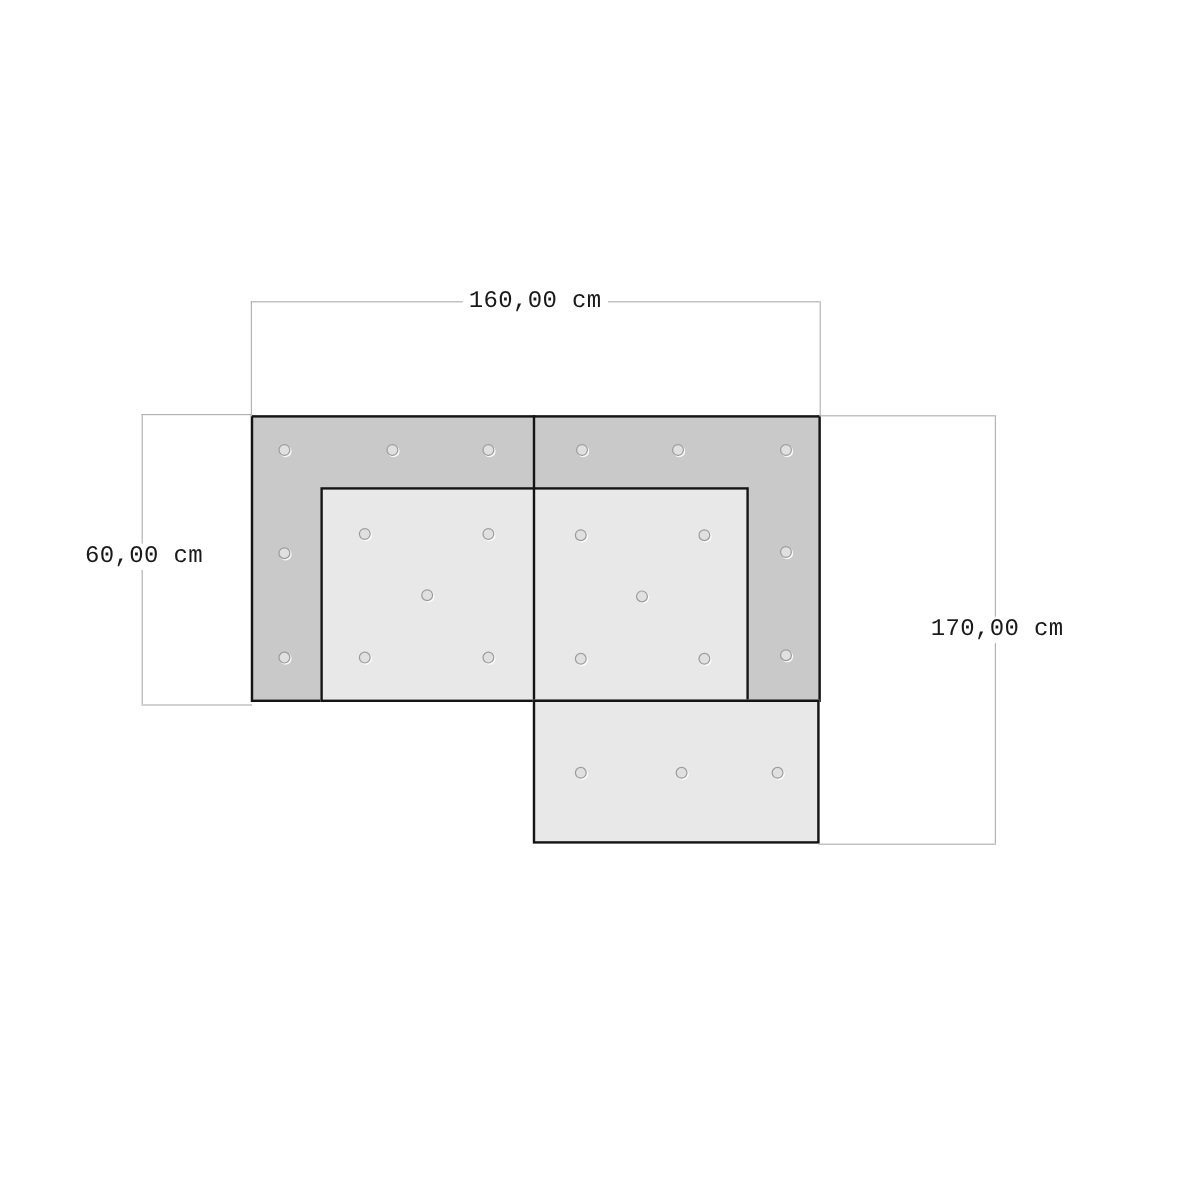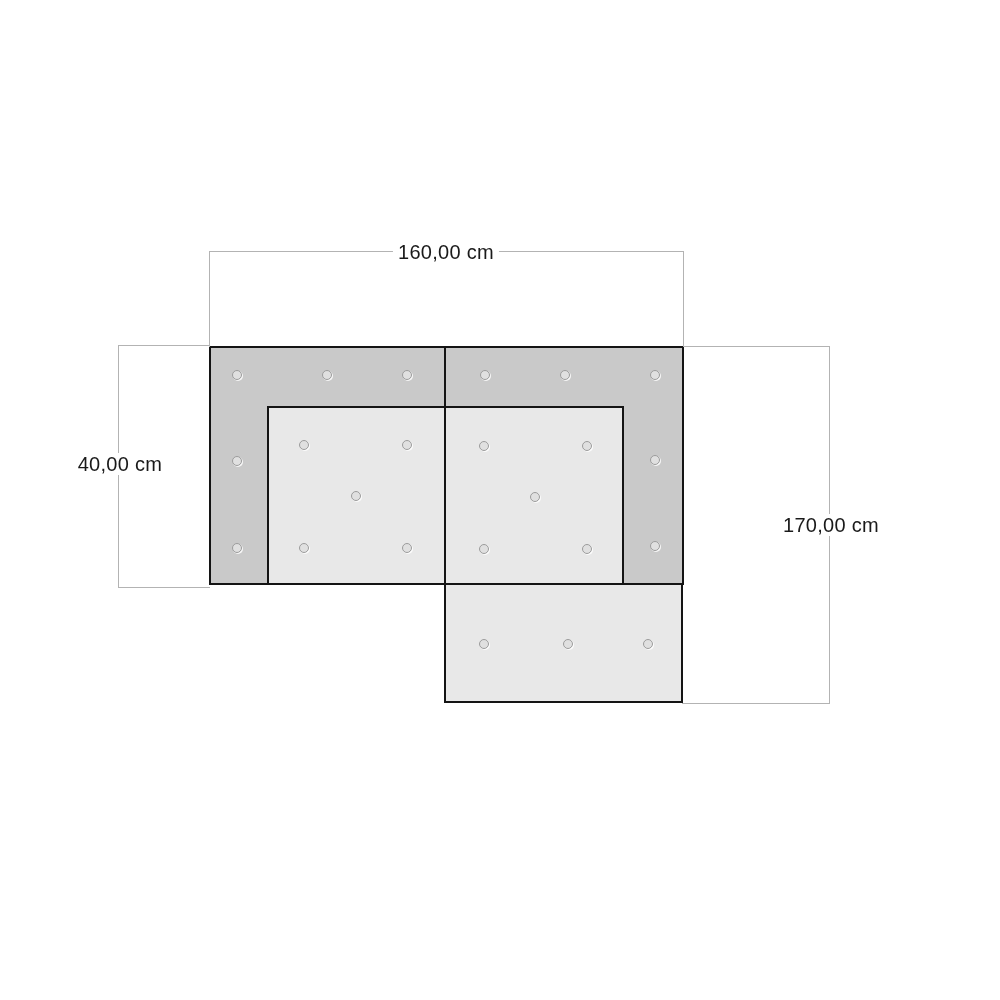--- a/index.html
+++ b/index.html
@@ -9,21 +9,21 @@
     --outline:#141414;
     --dimension-line:#b3b3b3;
     --text:#1a1a1a;
     --button-ring:#9c9c9c;
     --button-fill:#e0e0e0;
   }
   html,body{margin:0;padding:0;background:#fff;}
   .canvas{
     position:relative;width:1000px;height:956px;
     background:var(--background);
-    font-family:Liberation Sans, sans-serif;
+    font-family:Liberation Mono, monospace;
     overflow:hidden;
   }
   .rect{position:absolute;box-sizing:border-box;}
   .sofa-frame{background:var(--frame-fill);border:2px solid var(--outline);}
   .cushion{background:var(--cushion-fill);border:2px solid var(--outline);}
   .divider{background:var(--outline);}
   .dim-line{position:absolute;background:var(--dimension-line);}
   .dim-label{
     position:absolute;transform:translate(-50%,-50%);
     background:var(--background);color:var(--text);
@@ -81,20 +81,20 @@
   <div class="tuft" style="left:643px;top:639px;"></div>
 
   <div class="dim-line" style="left:209px;top:251px;width:474px;height:1px;"></div>
   <div class="dim-line" style="left:209px;top:251px;width:1px;height:96px;"></div>
   <div class="dim-line" style="left:683px;top:251px;width:1px;height:96px;"></div>
   <div class="dim-label" style="left:446px;top:252px;">160,00 cm</div>
 
   <div class="dim-line" style="left:118px;top:345px;width:1px;height:242px;"></div>
   <div class="dim-line" style="left:118px;top:345px;width:92px;height:1px;"></div>
   <div class="dim-line" style="left:118px;top:587px;width:92px;height:1px;"></div>
-  <div class="dim-label" style="left:120px;top:464px;">40,00 cm</div>
+  <div class="dim-label" style="left:120px;top:464px;">60,00 cm</div>
 
   <div class="dim-line" style="left:829px;top:346px;width:1px;height:357px;"></div>
   <div class="dim-line" style="left:683px;top:346px;width:146px;height:1px;"></div>
   <div class="dim-line" style="left:682px;top:703px;width:148px;height:1px;"></div>
   <div class="dim-label" style="left:831px;top:525px;">170,00 cm</div>
 
 </div>
 
 </body></html>

